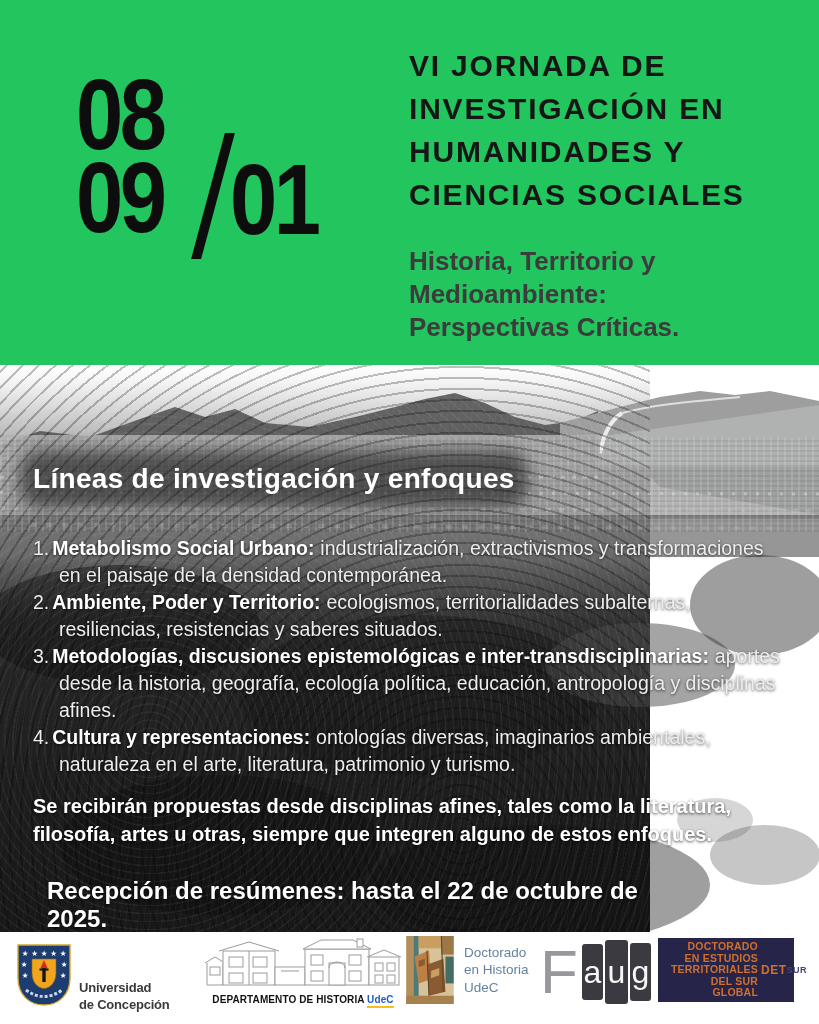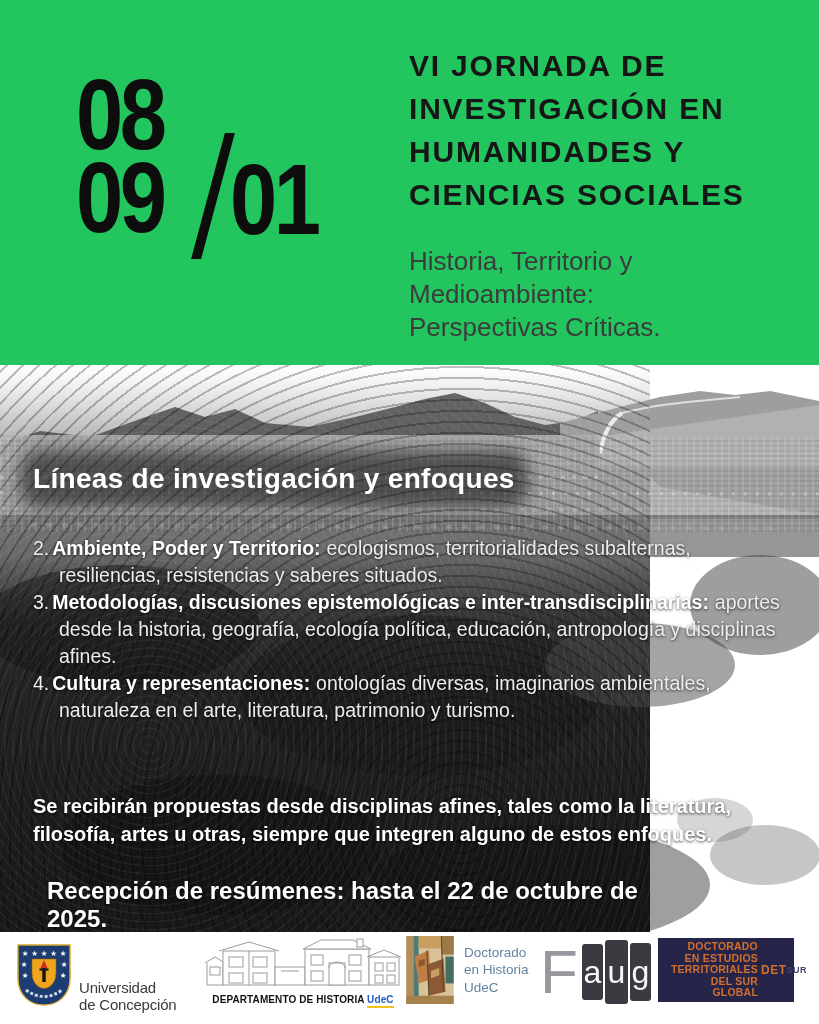--- a/index.html
+++ b/index.html
@@ -10,21 +10,21 @@
   .top{position:absolute;left:0;top:0;width:819px;height:365px;background:#22c55e;}
   .dates .d{position:absolute;font-weight:700;font-size:100px;line-height:1;letter-spacing:-4px;
             color:#0d0d0d;transform:scaleX(.85);transform-origin:left top;}
   .d08{left:76px;top:64px;}
   .d09{left:76px;top:147px;}
   .d01{left:230px;top:149px;}
   .slash{position:absolute;left:208px;top:133px;width:10px;height:126px;background:#0d0d0d;
          transform:skewX(-15deg);}
   .title{position:absolute;left:409px;top:44px;margin:0;font-size:30px;font-weight:700;
          letter-spacing:1.8px;line-height:43px;color:#161616;white-space:pre-line;}
-  .subtitle{position:absolute;left:409px;top:245px;margin:0;font-size:26px;font-weight:400;
+  .subtitle{position:absolute;left:409px;top:245px;margin:0;font-size:26px;font-weight:700;
             line-height:33px;color:#3c3c3c;white-space:pre-line;}
 
   
   .photo{position:absolute;left:0;top:365px;width:650px;height:567px;
     background:linear-gradient(180deg,#ffffff 0%,#f4f4f4 3%,#dcdcdc 7%,#bbbbbb 12%,
       #adadad 17%,#a2a2a2 22%,#8d8d8d 28%,#5a5a5a 36%,#323232 45%,#242424 55%,
       #1d1d1d 75%,#181818 100%);}
   .photo svg.landscape{position:absolute;left:0;top:0;}
   .texture{position:absolute;inset:0;background:
       repeating-radial-gradient(circle at 23% 67%, rgba(255,255,255,.05) 0 1.5px, transparent 1.5px 8px),
@@ -47,21 +47,21 @@
 
   .note{position:absolute;left:33px;top:428px;width:766px;margin:0;font-size:20px;font-weight:700;
         line-height:27.5px;color:#ffffff;text-shadow:0 1px 3px rgba(0,0,0,.7);}
   .deadline{position:absolute;left:39px;top:504px;margin:8px;font-size:24px;font-weight:700;
             color:#ffffff;text-shadow:0 1px 3px rgba(0,0,0,.7);}
 
   
   .footer{position:absolute;left:0;top:932px;width:819px;height:92px;background:#ffffff;}
   .logo{position:absolute;}
   .ucon{left:16px;top:4px;display:flex;align-items:center;gap:7px;}
-  .ucon-text{font-size:15px;line-height:17px;color:#3a3a3a;font-weight:400;
+  .ucon-text{font-size:13px;line-height:17px;color:#3a3a3a;font-weight:700;
              letter-spacing:-.2px;white-space:pre-line;margin-top:43px;}
   .dept{left:202px;top:6px;width:202px;text-align:center;}
   .dept .caption{margin-top:2px;font-size:10px;font-weight:700;color:#111;letter-spacing:.1px;}
   .cap-udec{color:#1f5bc4;border-bottom:2px solid #f2c21a;padding-bottom:1px;}
   .dhist{left:406px;top:4px;display:flex;gap:10px;align-items:center;}
   .dhist-text{font-size:13.5px;line-height:17.5px;color:#63839f;white-space:pre-line;}
   .faug{left:540px;top:8px;display:flex;align-items:center;}
   .faug-f{font-size:62px;line-height:56px;color:#97979d;font-weight:400;margin-right:2px;}
   .panel{background:#3a3a40;border-radius:3px;margin-left:2px;display:flex;
          align-items:center;justify-content:center;}
@@ -129,20 +129,21 @@
       <ellipse cx="765" cy="490" rx="55" ry="30" fill="#5c5c5c" opacity="0.35"></ellipse>
       <ellipse cx="220" cy="480" rx="160" ry="70" fill="#0d0d0d" opacity="0.4"></ellipse>
       <ellipse cx="540" cy="520" rx="170" ry="60" fill="#101010" opacity="0.4"></ellipse>
     </svg>
     <div class="city-spark"></div>
     <div class="texture"></div>
 
     <h2 class="heading"><span class="halo">Líneas de investigación y enfoques</span></h2>
 
     <ol class="lines">
+      <li class="item"><span class="num">1.</span><strong class="lead">Metabolismo Social Urbano:</strong><span class="rest">industrialización, extractivismos y transformaciones en el paisaje de la densidad contemporánea.</span></li>
       <li class="item"><span class="num">2.</span><strong class="lead">Ambiente, Poder y Territorio:</strong><span class="rest">ecologismos, territorialidades subalternas, resiliencias, resistencias y saberes situados.</span></li>
       <li class="item"><span class="num">3.</span><strong class="lead">Metodologías, discusiones epistemológicas e inter-transdisciplinarias:</strong><span class="rest">aportes desde la historia, geografía, ecología política, educación, antropología y disciplinas afines.</span></li>
       <li class="item"><span class="num">4.</span><strong class="lead">Cultura y representaciones:</strong><span class="rest">ontologías diversas, imaginarios ambientales, naturaleza en el arte, literatura, patrimonio y turismo.</span></li>
     </ol>
 
     <p class="note">Se recibirán propuestas desde disciplinas afines, tales como la literatura, filosofía, artes u otras, siempre que integren alguno de estos enfoques.</p>
     <p class="deadline">Recepción de resúmenes: hasta el 22 de octubre de 2025.</p>
   </section>
 
   <footer class="footer">

